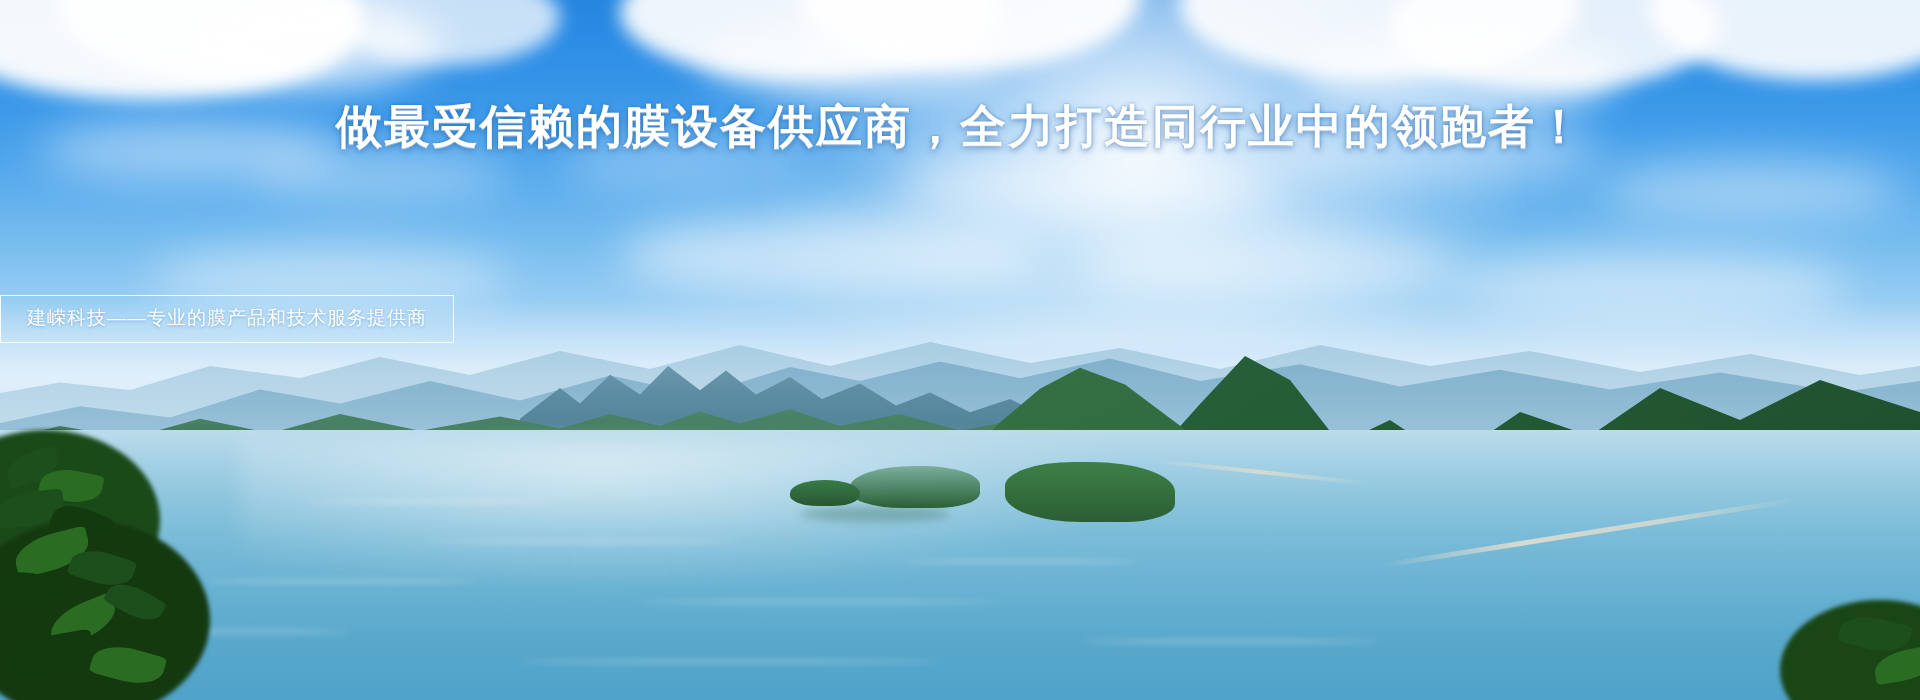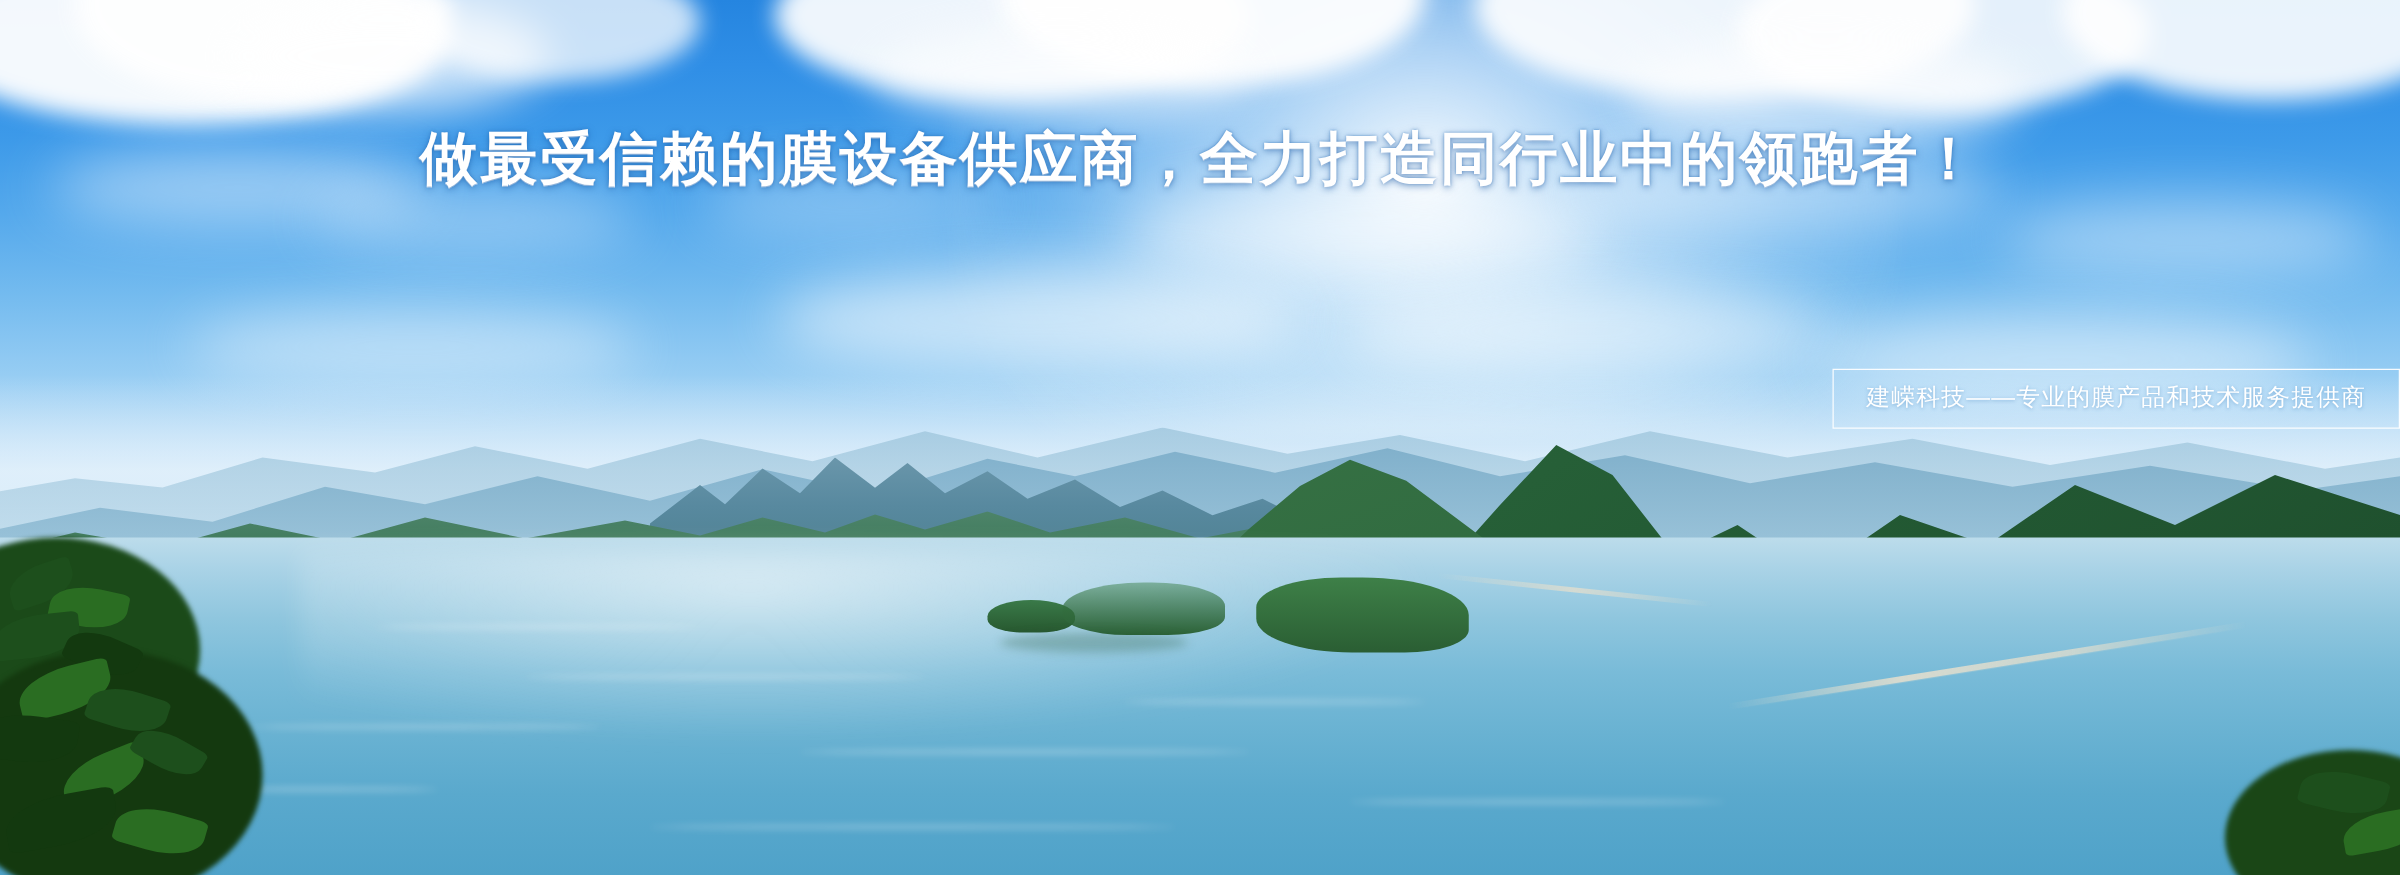--- a/index.html
+++ b/index.html
@@ -96,21 +96,21 @@
     text-align:center;
     font-size:21px;
     font-weight:400;
     letter-spacing:1px;
     color:#ffffff;
     text-shadow:0 1px 4px rgba(40,110,175,.45);
     white-space:nowrap;
   }
 
   .tagline-wrap{
-    position:absolute;top:295px;left:0;width:1920px;text-align:right;
+    position:absolute;top:295px;left:0;width:1732px;text-align:left;
   }
   .tagline{
     display:inline-block;
     border:1px solid rgba(255,255,255,.92);
     padding:9px 26px 11px;
     font-size:19px;
     letter-spacing:1px;
     color:#ffffff;
     text-shadow:0 1px 3px rgba(40,110,175,.4);
     white-space:nowrap;

